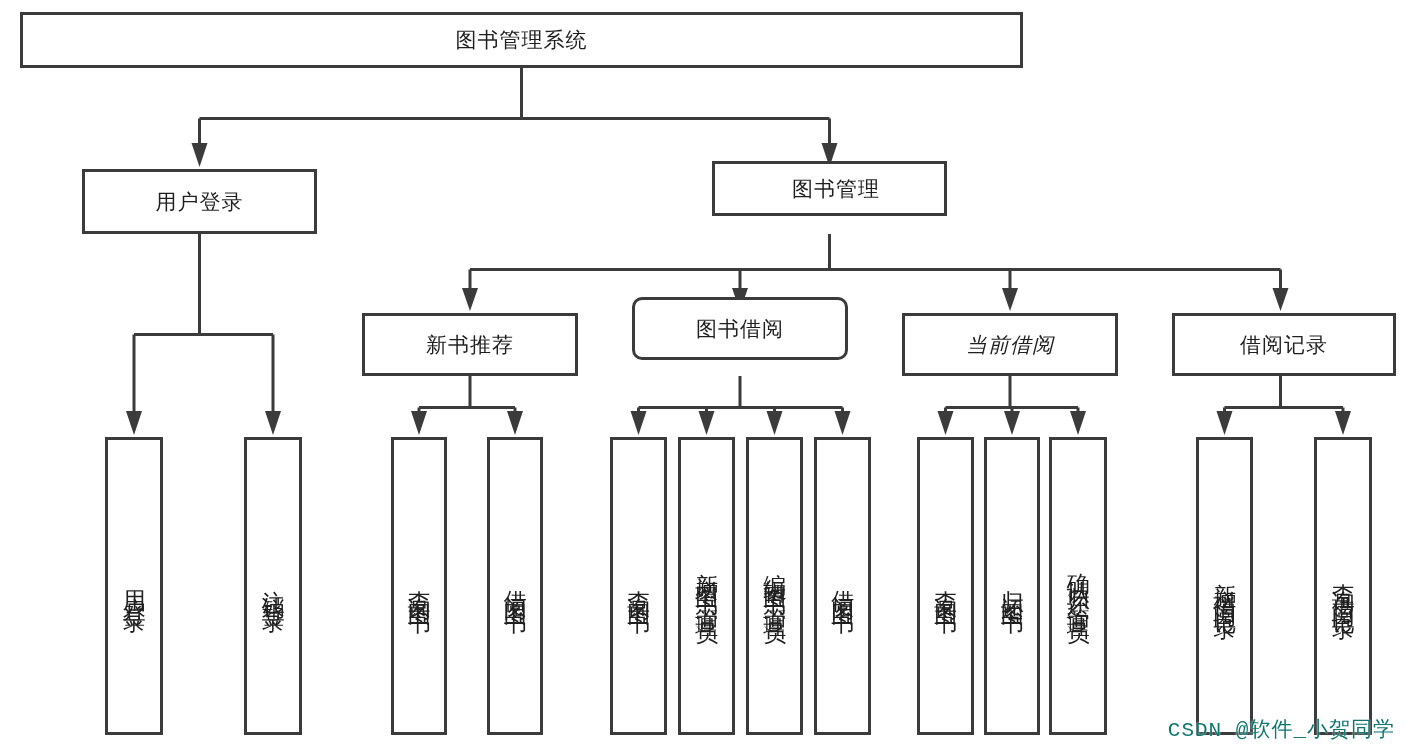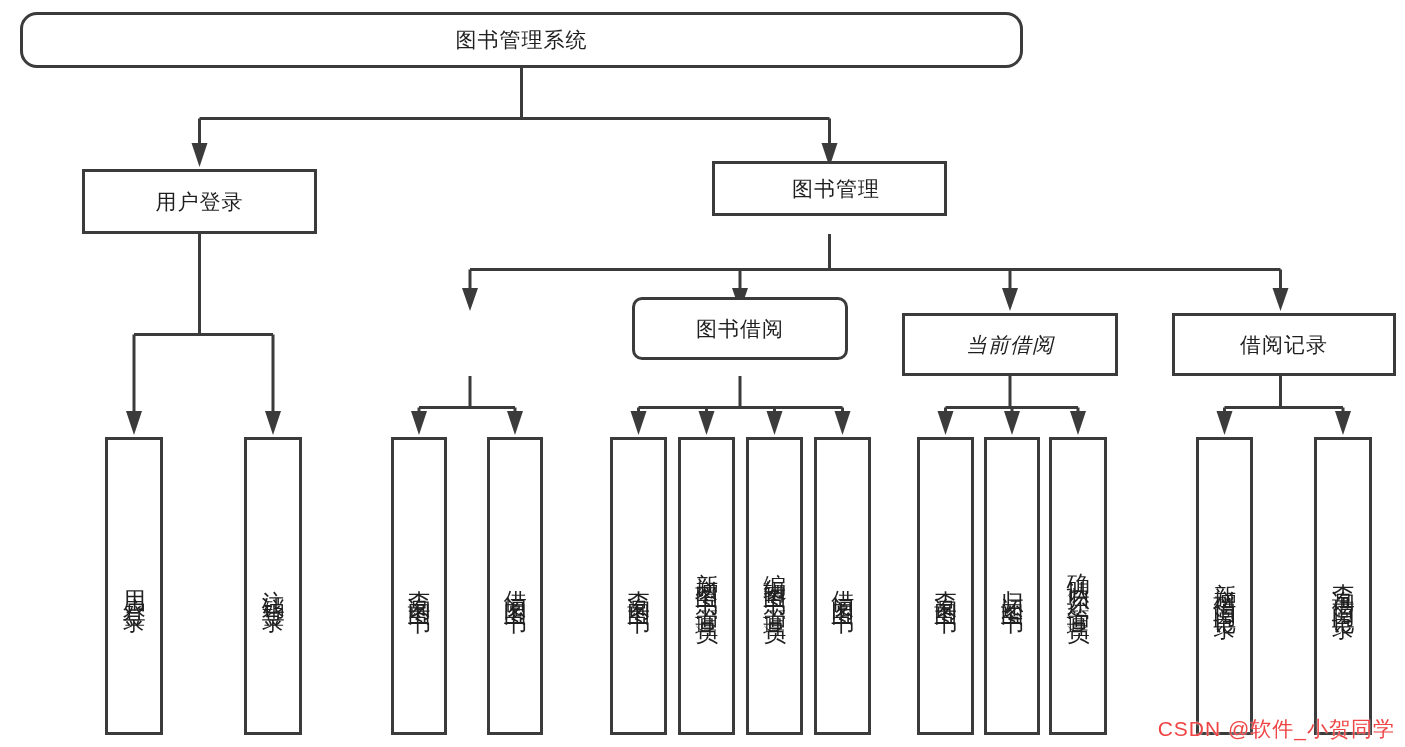--- a/index.html
+++ b/index.html
@@ -42,24 +42,25 @@
     text-orientation: mixed;
     font-size: 23px;
     letter-spacing: 7px;
     line-height: 1.2;
   }
   .watermark {
     position: absolute;
     right: 10px;
     bottom: 4px;
     font-size: 21px;
-    color: #ef4444;
+    color: #0f766e;
     text-shadow: 0 0 2px #ffffff;
     letter-spacing: 1px;
     white-space: nowrap;
+    font-family: Liberation Mono, monospace;
   }
 </style>
 </head>
 <body>
 
 <div class="canvas">
 
   <svg class="connectors" viewBox="0 0 1405 747" xmlns="http://www.w3.org/2000/svg">
     <g stroke="#3b3b3b" stroke-width="3" fill="none">
 
@@ -122,31 +123,34 @@
       <polygon points="766.5,411 782.5,411 774.5,435"></polygon>
       <polygon points="834.5,411 850.5,411 842.5,435"></polygon>
       <polygon points="937.5,411 953.5,411 945.5,435"></polygon>
       <polygon points="1004,411 1020,411 1012,435"></polygon>
       <polygon points="1070,411 1086,411 1078,435"></polygon>
       <polygon points="1216.5,411 1232.5,411 1224.5,435"></polygon>
       <polygon points="1335,411 1351,411 1343,435"></polygon>
     </g>
   </svg>
 
-  <div class="box hbox" style="left:20px; top:12px; width:1003px; height:56px;border-radius:17px;">
+  <div class="box hbox" style="left:20px; top:12px; width:1003px; height:56px;">
     <span class="label">图书管理系统</span>
   </div>
 
   <div class="box hbox" style="left:82px; top:169px; width:235px; height:65px;">
     <span class="label">用户登录</span>
   </div>
   <div class="box hbox" style="left:712px; top:161px; width:235px; height:55px;padding-left:13px;">
     <span class="label">图书管理</span>
   </div>
 
+  <div class="box hbox" style="left:362px; top:313px; width:216px; height:63px;">
+    <span class="label">新书推荐</span>
+  </div>
   <div class="box hbox" style="left:632px; top:297px; width:216px; height:63px;border-radius:10px;">
     <span class="label">图书借阅</span>
   </div>
   <div class="box hbox" style="left:902px; top:313px; width:216px; height:63px;font-style:italic;">
     <span class="label">当前借阅</span>
   </div>
   <div class="box hbox" style="left:1172px; top:313px; width:224px; height:63px;">
     <span class="label">借阅记录</span>
   </div>
 

